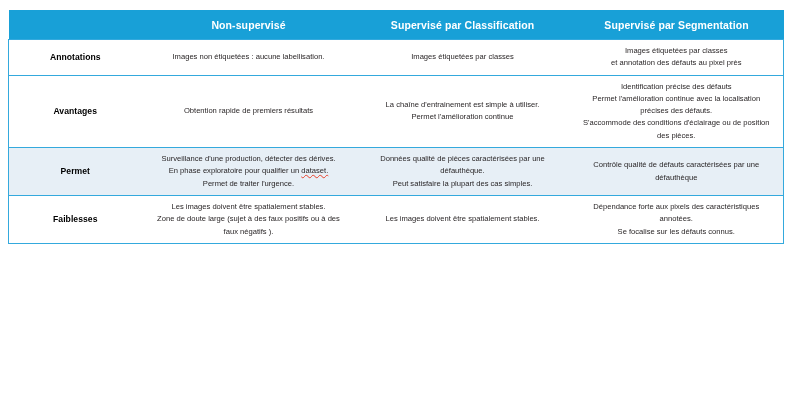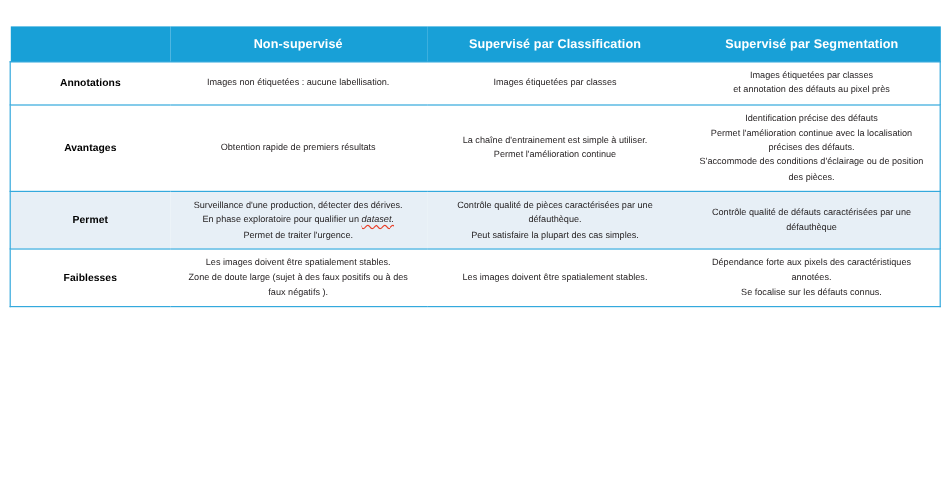--- a/index.html
+++ b/index.html
@@ -10,21 +10,21 @@
     width: 791px;
     height: 401px;
     background: #ffffff;
     font-family: "Liberation Sans", sans-serif;
     overflow: hidden;
   }
 
   #table-wrap {
     position: absolute;
     left: 8px;
-    top: 22px;
+    top: 10px;
     width: 775px;
   }
 
   table.comparison {
     width: 775px;
     border-collapse: collapse;
     table-layout: fixed;
   }
 
   table.comparison col.c0 { width: 133px; }
@@ -75,21 +75,20 @@
 
   
   tbody td.rowhead { border-left: 1.3px solid #34a9dd; }
   tbody td.lastcol { border-right: 1.3px solid #34a9dd; }
 
   .spell {
     text-decoration: underline;
     text-decoration-color: #e8402a;
     text-decoration-style: wavy;
     text-decoration-skip-ink: none;
-    font-style: italic;
   }
 
   .line { display: block; }
 </style>
 </head>
 <body>
 
 <div id="table-wrap">
   <table class="comparison">
     <colgroup>
@@ -142,21 +141,21 @@
         <tr class="shade">
           <td class="rowhead">
             <span class="line">Permet</span>
           </td>
           <td>
             <span class="line">Surveillance d'une production, détecter des dérives.</span>
             <span class="line">En phase exploratoire pour qualifier un <span class="spell">dataset.</span></span>
             <span class="line">Permet de traiter l'urgence.</span>
           </td>
           <td>
-            <span class="line">Contrôle qualité de pièces caractérisées par une défauthèque.</span>
+            <span class="line">Données qualité de pièces caractérisées par une défauthèque.</span>
             <span class="line">Peut satisfaire la plupart des cas simples.</span>
           </td>
           <td class="lastcol">
             <span class="line">Contrôle qualité de défauts caractérisées par une défauthèque</span>
           </td>
         </tr>
         <tr class="plain">
           <td class="rowhead">
             <span class="line">Faiblesses</span>
           </td>

